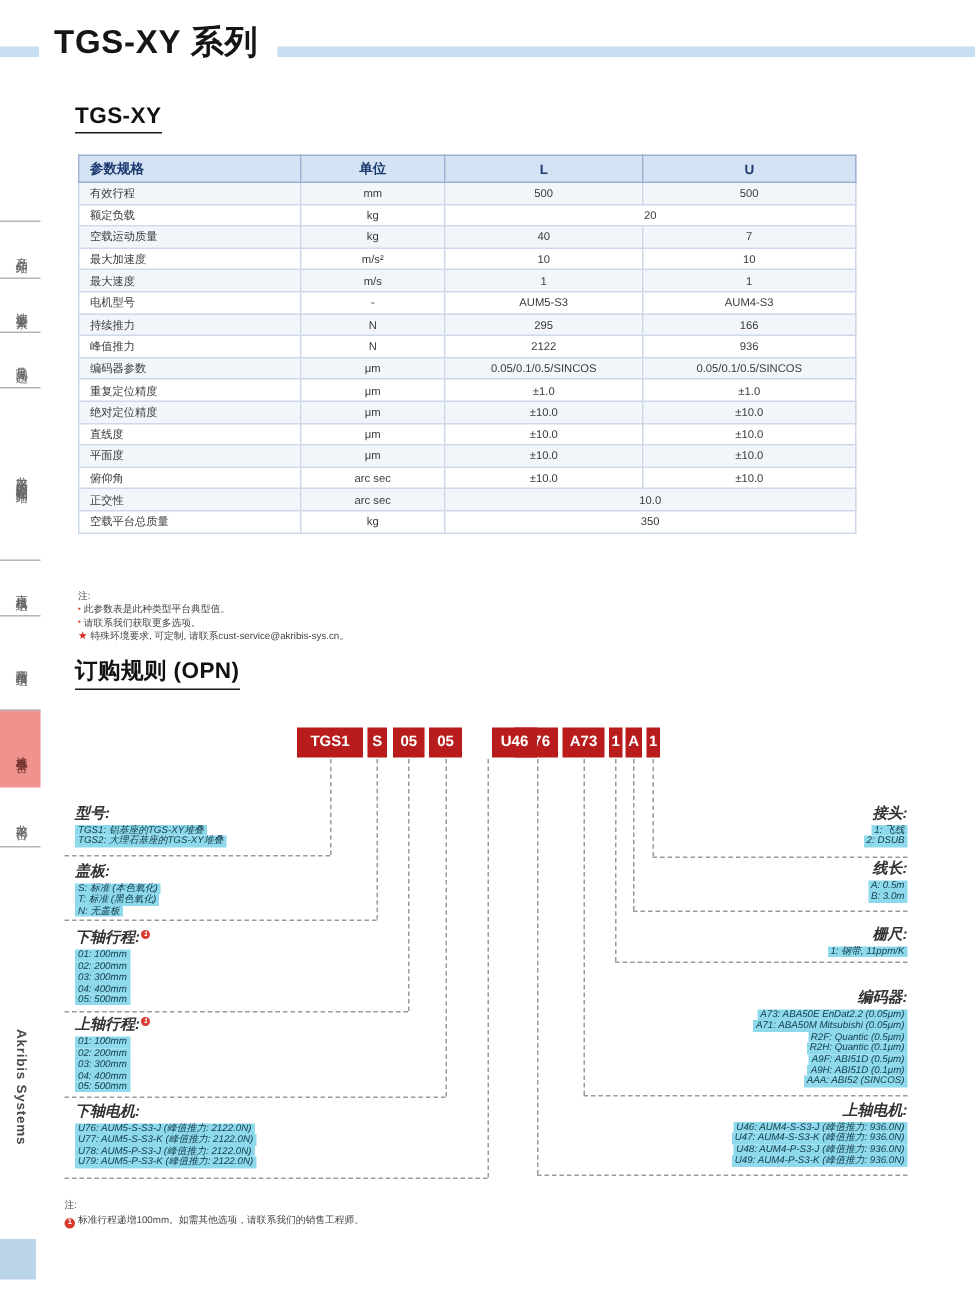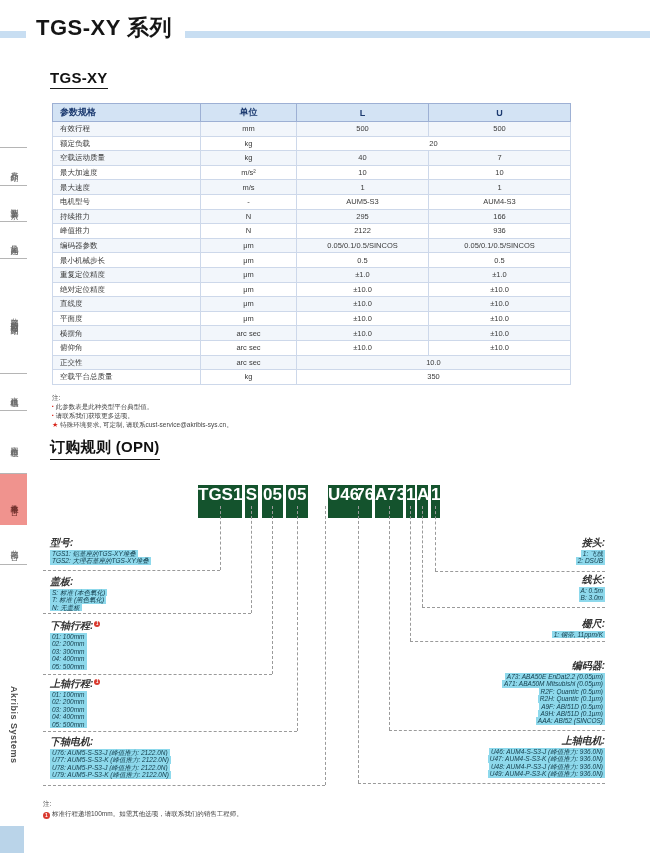--- a/index.html
+++ b/index.html
@@ -45,22 +45,22 @@
   }
   table.spec th.label,table.spec td.label{text-align:left;padding-left:7px;}
   table.spec tbody tr:nth-child(odd){background:#f2f6fb;}
   
   .tnotes{position:absolute;left:52px;top:393px;font-size:6.5px;color:#444;line-height:9px;}
   .nm{color:#d8261b;margin-right:2px;}
   .nm-sq{font-size:5px;vertical-align:1px;}
   .nm-star{font-size:7px;}
   
   .code-box{
-    position:absolute;top:485px;height:33px;box-sizing:border-box;background:#14532d;color:#fff;
-    font-weight:bold;font-size:17px;line-height:20px;text-align:center;white-space:nowrap;overflow:hidden;
+    position:absolute;top:485px;height:20px;box-sizing:border-box;background:#b91c1c;color:#fff;
+    font-weight:bold;font-size:10px;line-height:20px;text-align:center;white-space:nowrap;overflow:hidden;
   }
   .vline{position:absolute;width:0;border-left:1px dashed #9a9a9a;}
   .hline{position:absolute;height:0;border-top:1px dashed #9a9a9a;}
   
   .callout{position:absolute;font-style:italic;}
   .callout-left{left:50px;text-align:left;}
   .callout-right{right:45px;text-align:right;}
   .g-label{font-size:10px;font-weight:bold;color:#333;line-height:12px;margin-bottom:1px;white-space:nowrap;}
   .opt-row{display:flex;}
   .callout-left .opt-row{justify-content:flex-start;}
@@ -164,52 +164,40 @@
         <td>2122</td>
         <td>936</td>
       </tr>
       <tr>
         <td class="label">编码器参数</td>
         <td>μm</td>
         <td>0.05/0.1/0.5/SINCOS</td>
         <td>0.05/0.1/0.5/SINCOS</td>
       </tr>
       <tr>
-        <td class="label">最小机械步长</td>
-        <td>μm</td>
-        <td>0.5</td>
-        <td>0.5</td>
-      </tr>
-      <tr>
         <td class="label">重复定位精度</td>
         <td>μm</td>
         <td>±1.0</td>
         <td>±1.0</td>
       </tr>
       <tr>
         <td class="label">绝对定位精度</td>
         <td>μm</td>
         <td>±10.0</td>
         <td>±10.0</td>
       </tr>
       <tr>
         <td class="label">直线度</td>
         <td>μm</td>
         <td>±10.0</td>
         <td>±10.0</td>
       </tr>
       <tr>
         <td class="label">平面度</td>
         <td>μm</td>
-        <td>±10.0</td>
-        <td>±10.0</td>
-      </tr>
-      <tr>
-        <td class="label">横摆角</td>
-        <td>arc sec</td>
         <td>±10.0</td>
         <td>±10.0</td>
       </tr>
       <tr>
         <td class="label">俯仰角</td>
         <td>arc sec</td>
         <td>±10.0</td>
         <td>±10.0</td>
       </tr>
       <tr>

